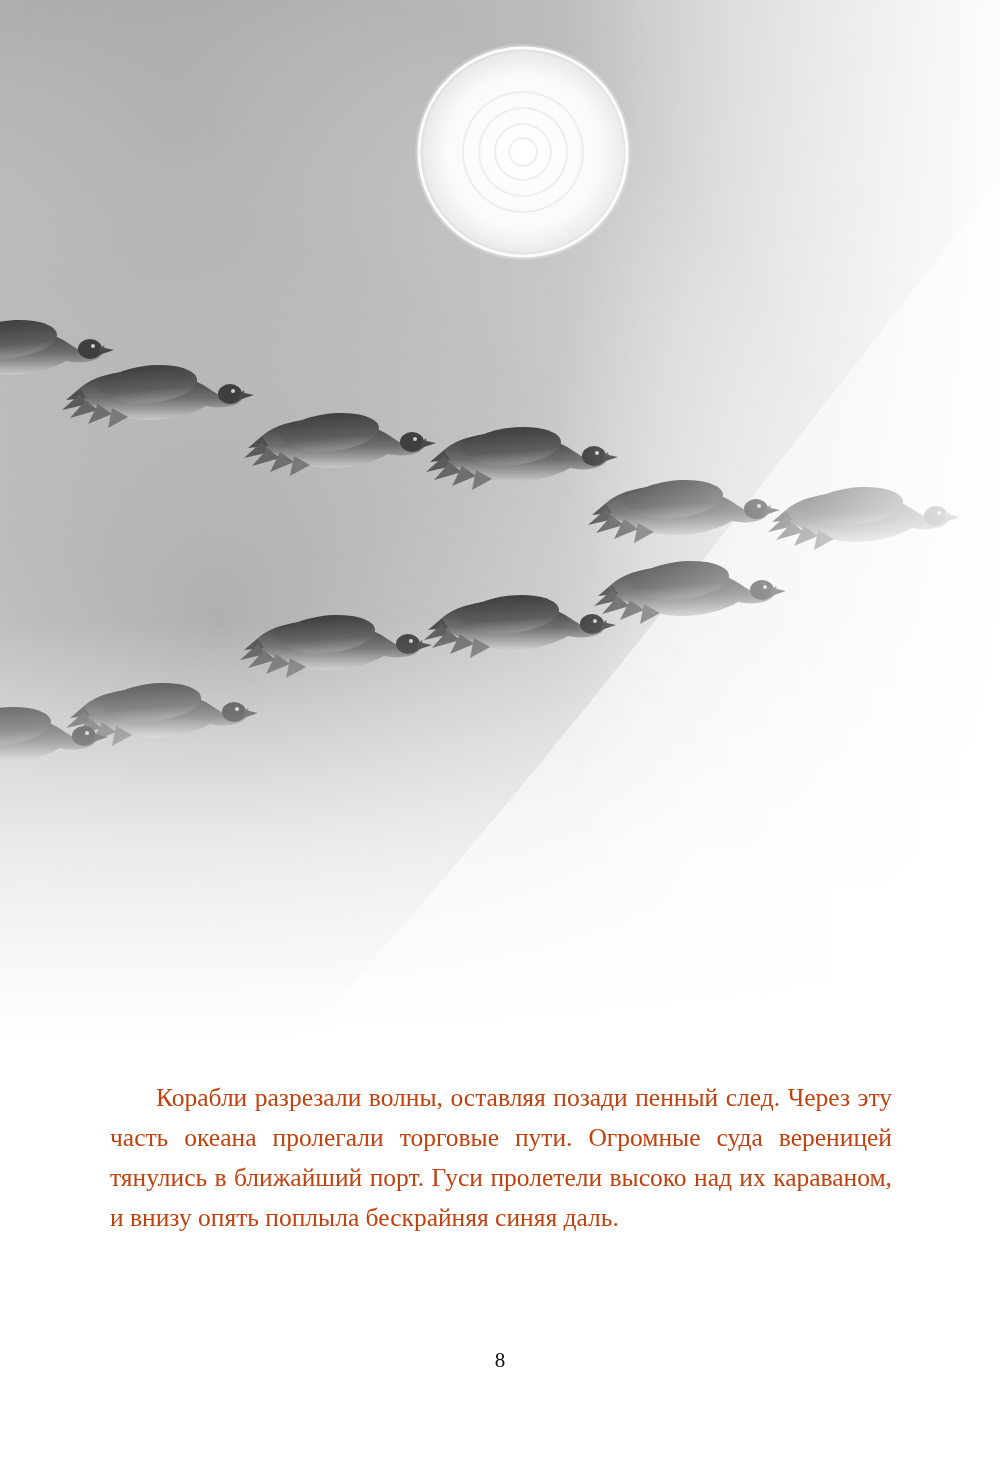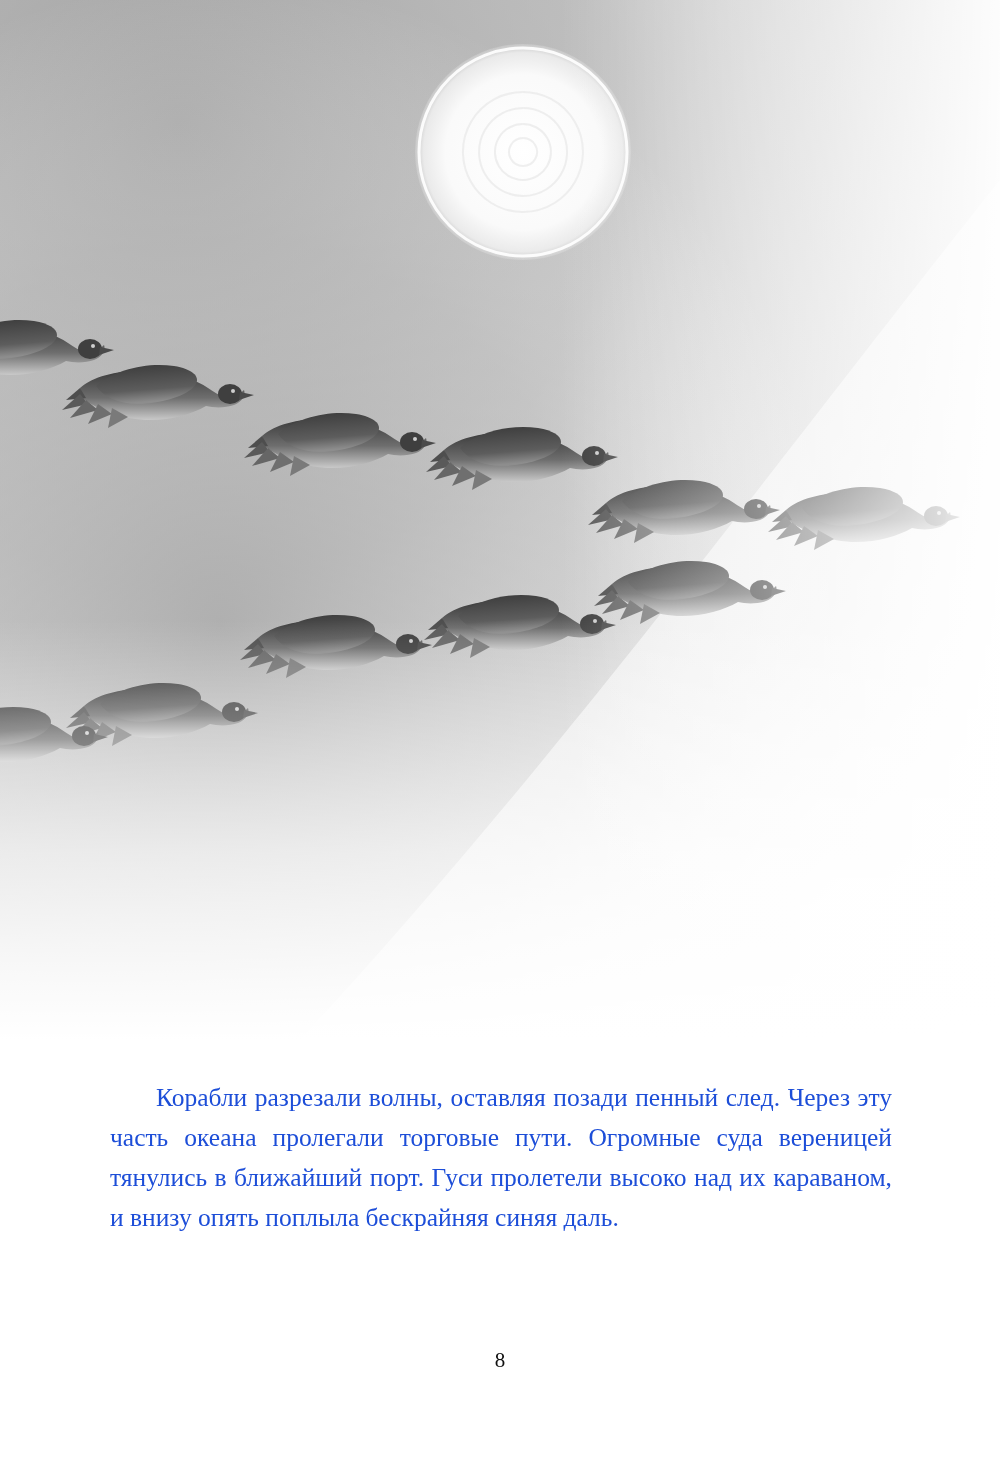--- a/index.html
+++ b/index.html
@@ -38,21 +38,21 @@
   .text-block {
     position: absolute;
     left: 110px;
     top: 1078px;
     width: 782px;
   }
   .para {
     margin: 0;
     font-size: 25.5px;
     line-height: 40px;
-    color: #1d4ed8;
+    color: #c2410c;
     text-align: justify;
     text-indent: 46px;
     font-family: "Liberation Serif", serif;
   }
 
   .page-number {
     position: absolute;
     left: 0;
     top: 1348px;
     width: 1000px;

